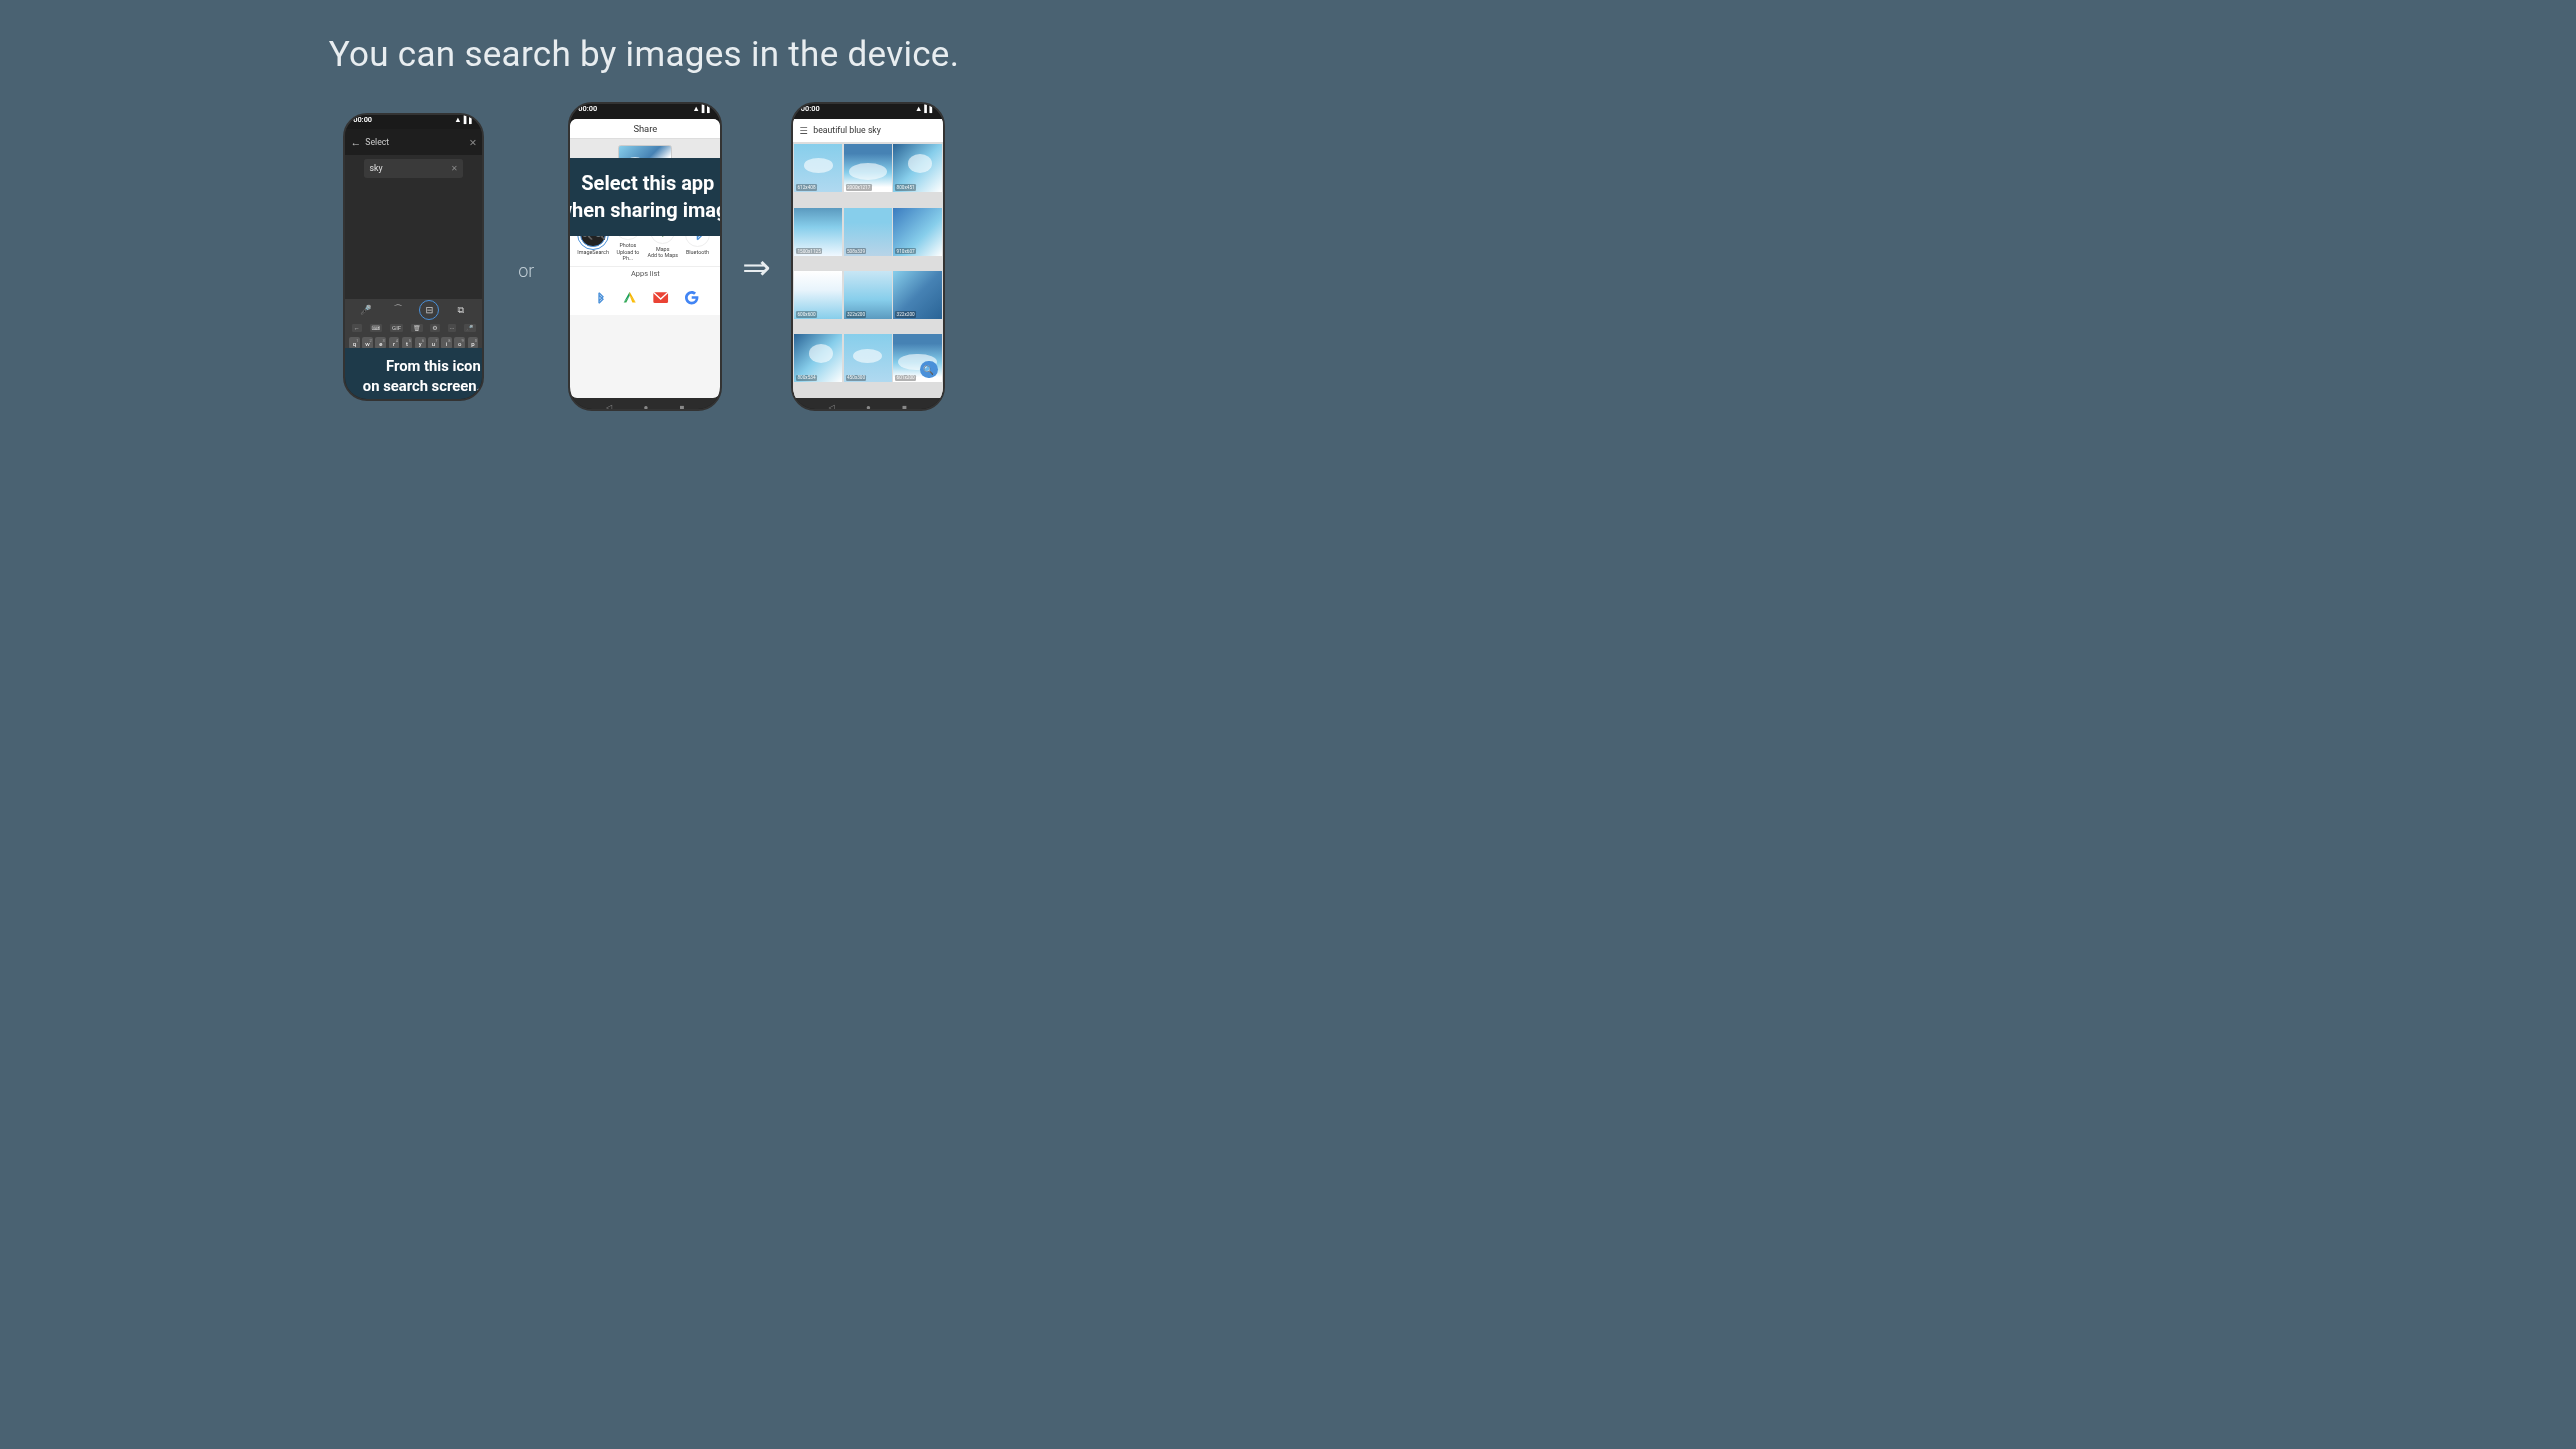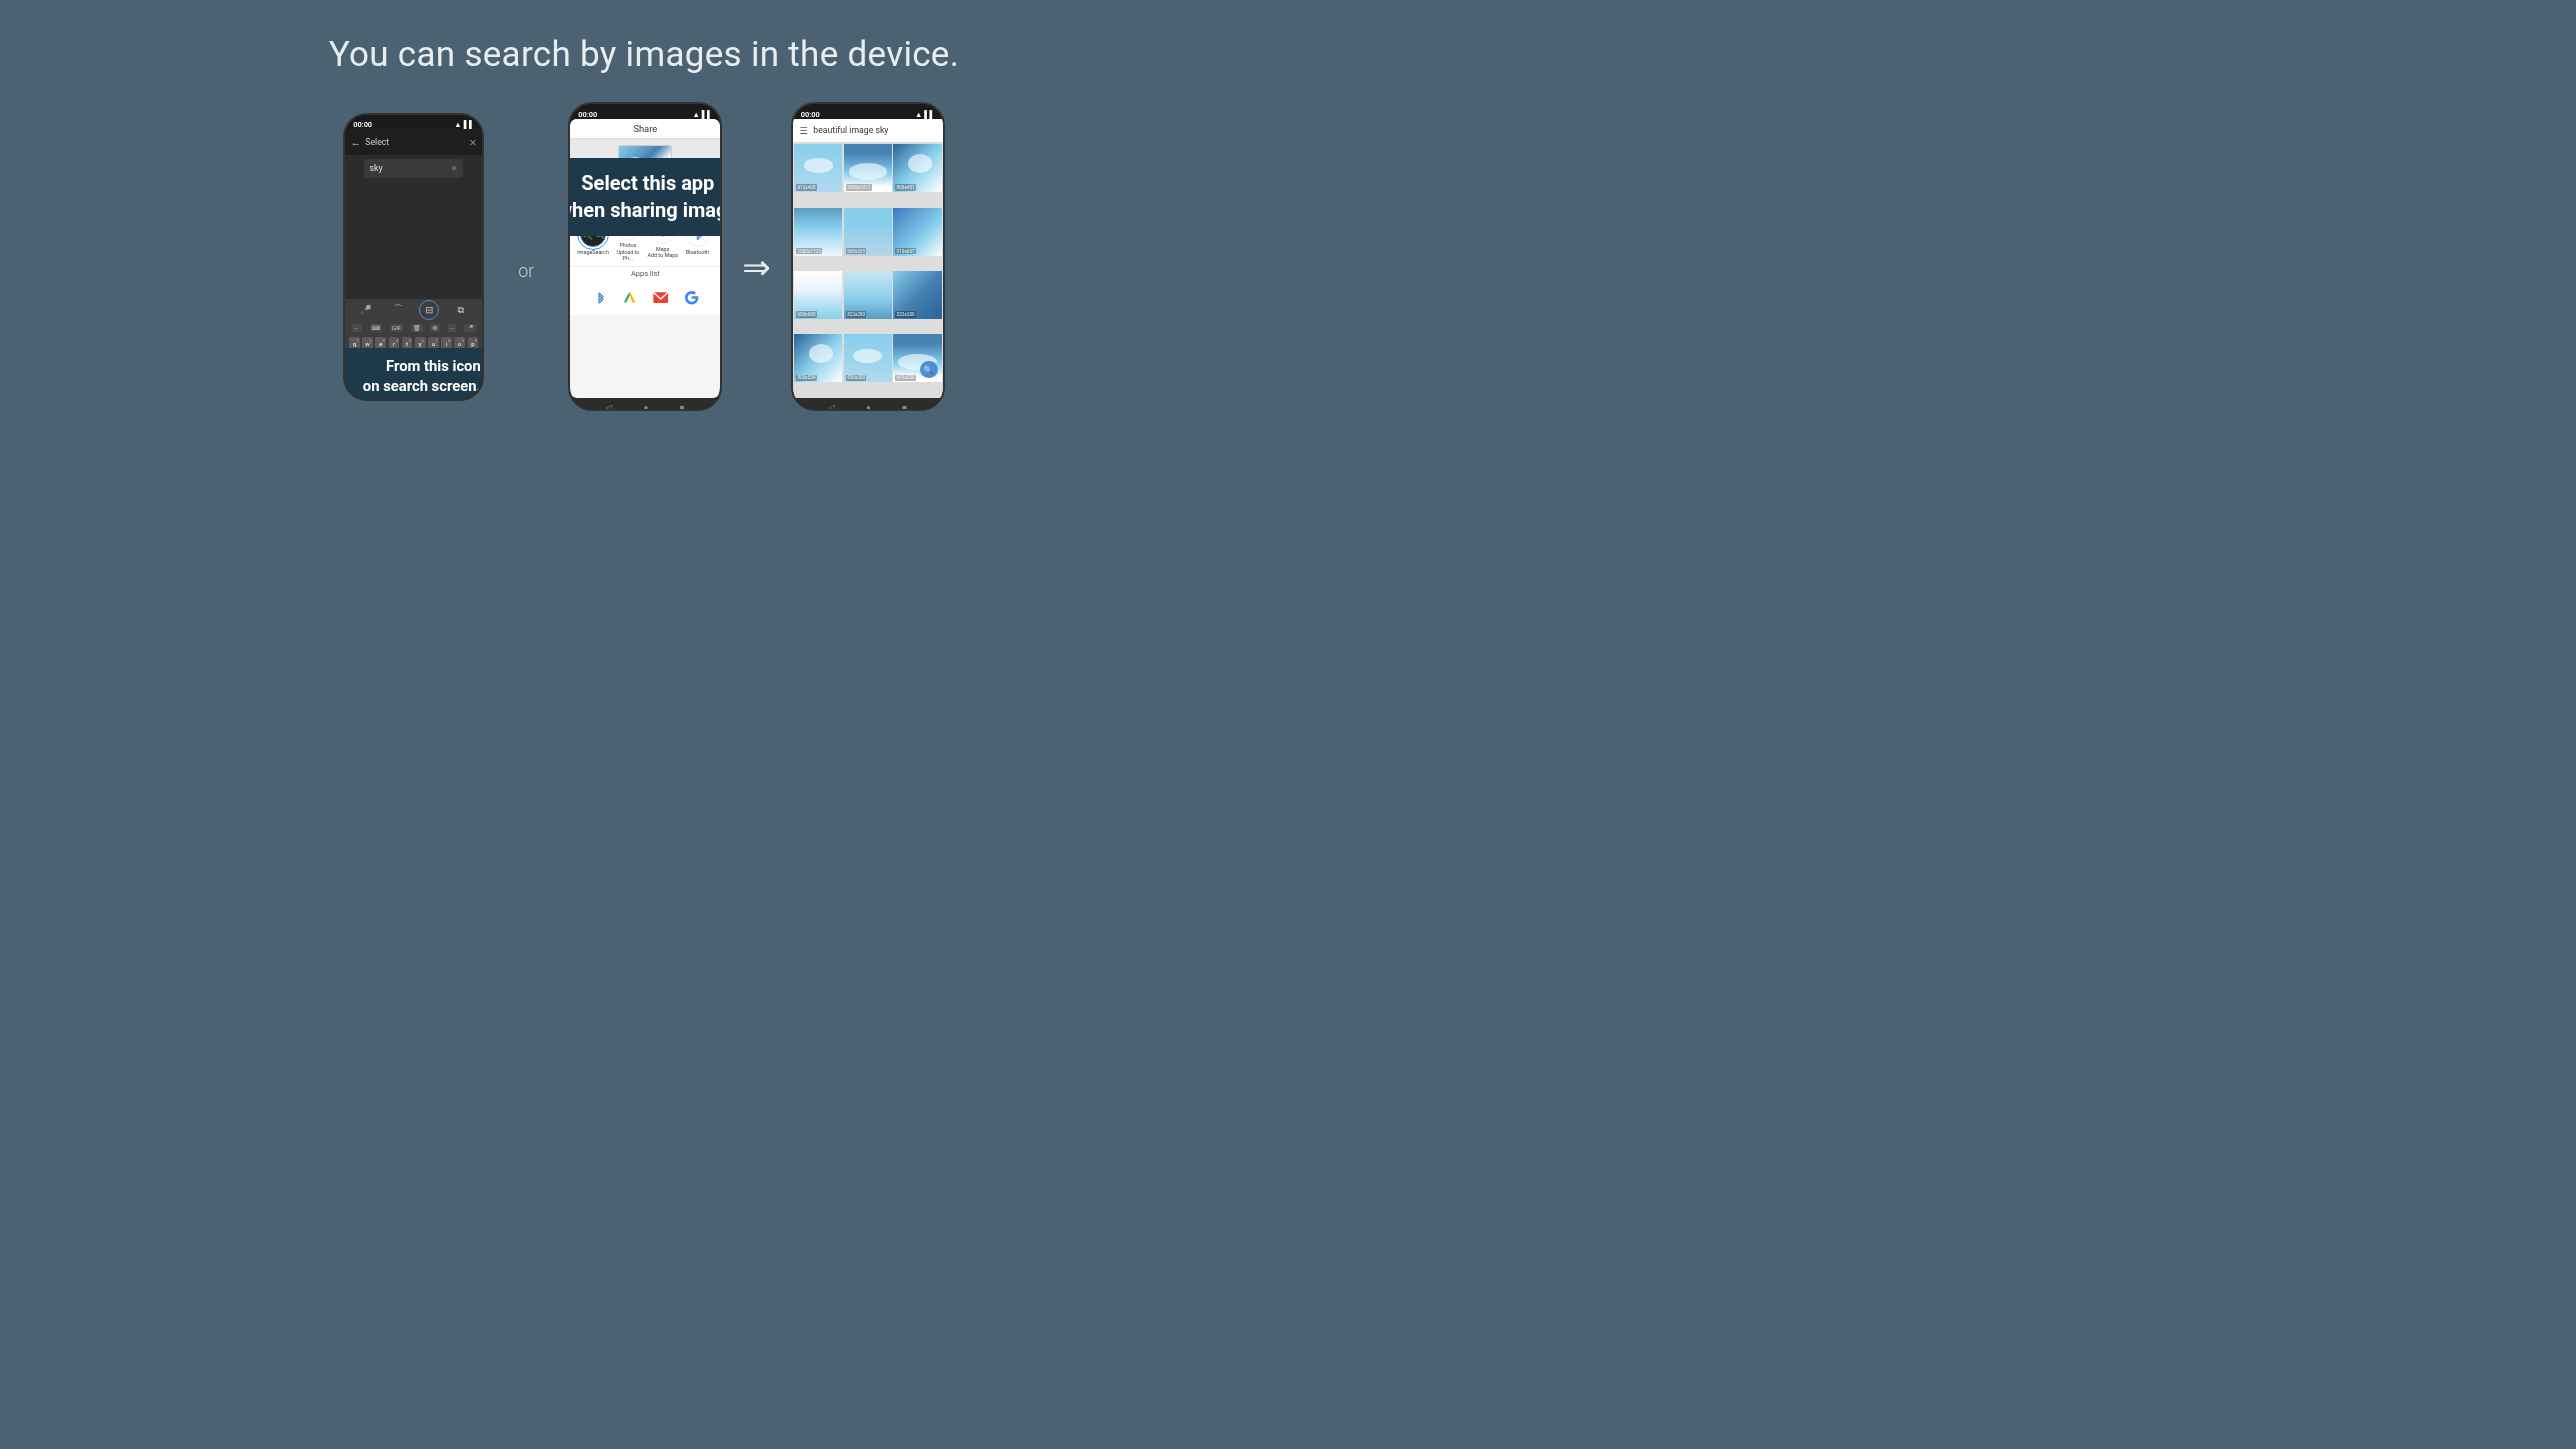--- a/index.html
+++ b/index.html
@@ -46,21 +46,21 @@
     .phone-screen {
       background: #fff;
       overflow: hidden;
       position: relative;
     }
 
     .phone-status-bar {
       background: #1a1a1a;
       display: flex;
       justify-content: space-between;
-      align-items: flex-end;
+      align-items: flex-start;
       padding: 0 8px;
       height: 14.8px;
       font-size: 7.4px;
       color: #fff;
     }
 
     .status-time { font-weight: 600; font-size: 7.4px; }
     .status-icons { display: flex; gap: 2px; align-items: center; font-size: 7.4px; }
 
     
@@ -770,21 +770,21 @@
       <div class="status-icons">
         <span>▲</span>
         <span>▌▌</span>
       </div>
     </div>
 
     <div class="phone-screen" style="display:flex;flex-direction:column;">
 
       <div class="results-header">
         <span class="hamburger-icon">☰</span>
-        <span class="results-query">beautiful image sky</span>
+        <span class="results-query">beautiful blue sky</span>
       </div>
 
       <div class="image-grid" style="flex:1;">
         <div class="grid-cell sky-1">
           <span class="grid-label">612x408</span>
         </div>
         <div class="grid-cell sky-2">
           <span class="grid-label">2000x1217</span>
         </div>
         <div class="grid-cell sky-3">

